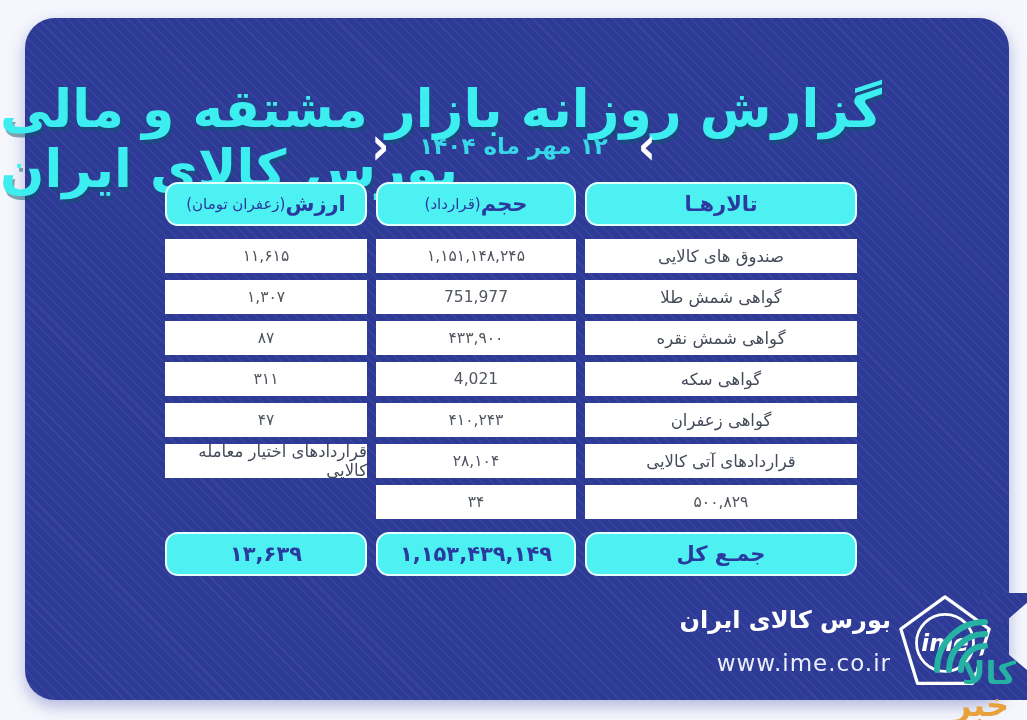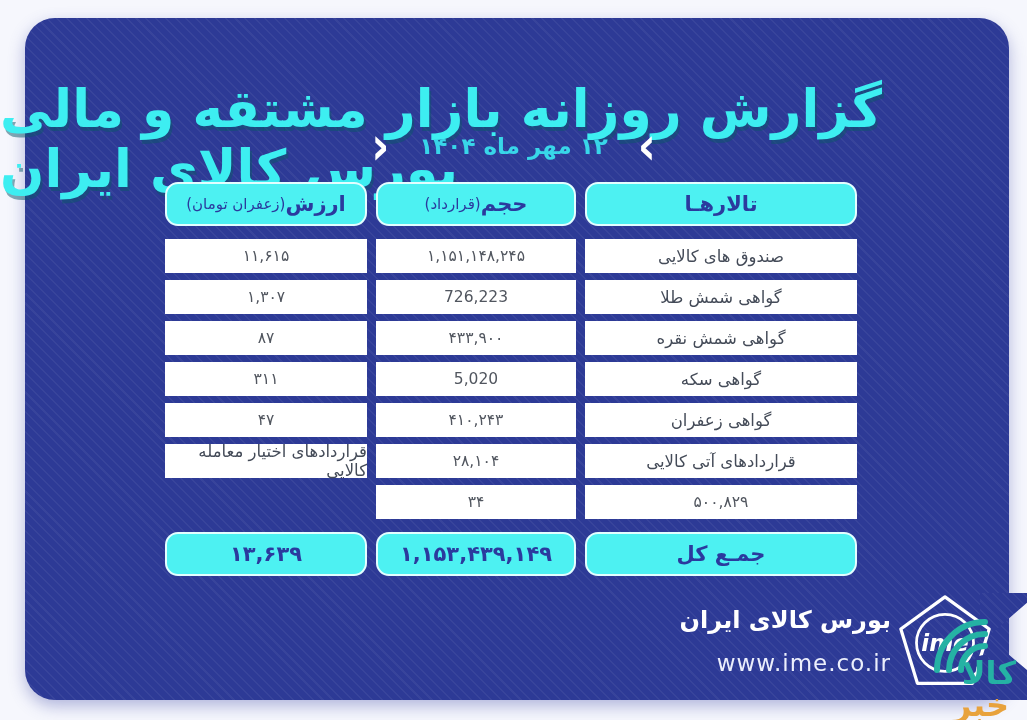--- a/index.html
+++ b/index.html
@@ -88,29 +88,29 @@
         <span class="unit"> (زعفران تومان)</span>
       </div>
   </div>
 
   <div class="grid body-rows">
     <div class="pill pill-white">صندوق های کالایی</div>
     <div class="pill pill-white num">۱,۱۵۱,۱۴۸,۲۴۵</div>
     <div class="pill pill-white num">۱۱,۶۱۵</div>
 
     <div class="pill pill-white">گواهی شمش طلا</div>
-    <div class="pill pill-white num">726,223</div>
+    <div class="pill pill-white num">751,977</div>
     <div class="pill pill-white num">۱,۳۰۷</div>
 
     <div class="pill pill-white">گواهی شمش نقره</div>
     <div class="pill pill-white num">۴۳۳,۹۰۰</div>
     <div class="pill pill-white num">۸۷</div>
 
     <div class="pill pill-white">گواهی سکه</div>
-    <div class="pill pill-white num">5,020</div>
+    <div class="pill pill-white num">4,021</div>
     <div class="pill pill-white num">۳۱۱</div>
 
     <div class="pill pill-white">گواهی زعفران</div>
     <div class="pill pill-white num">۴۱۰,۲۴۳</div>
     <div class="pill pill-white num">۴۷</div>
 
     <div class="pill pill-white">قراردادهای آتی کالایی</div>
     <div class="pill pill-white num">۲۸,۱۰۴</div>
 
     <div class="pill pill-white">قراردادهای اختیار معامله کالایی</div>

